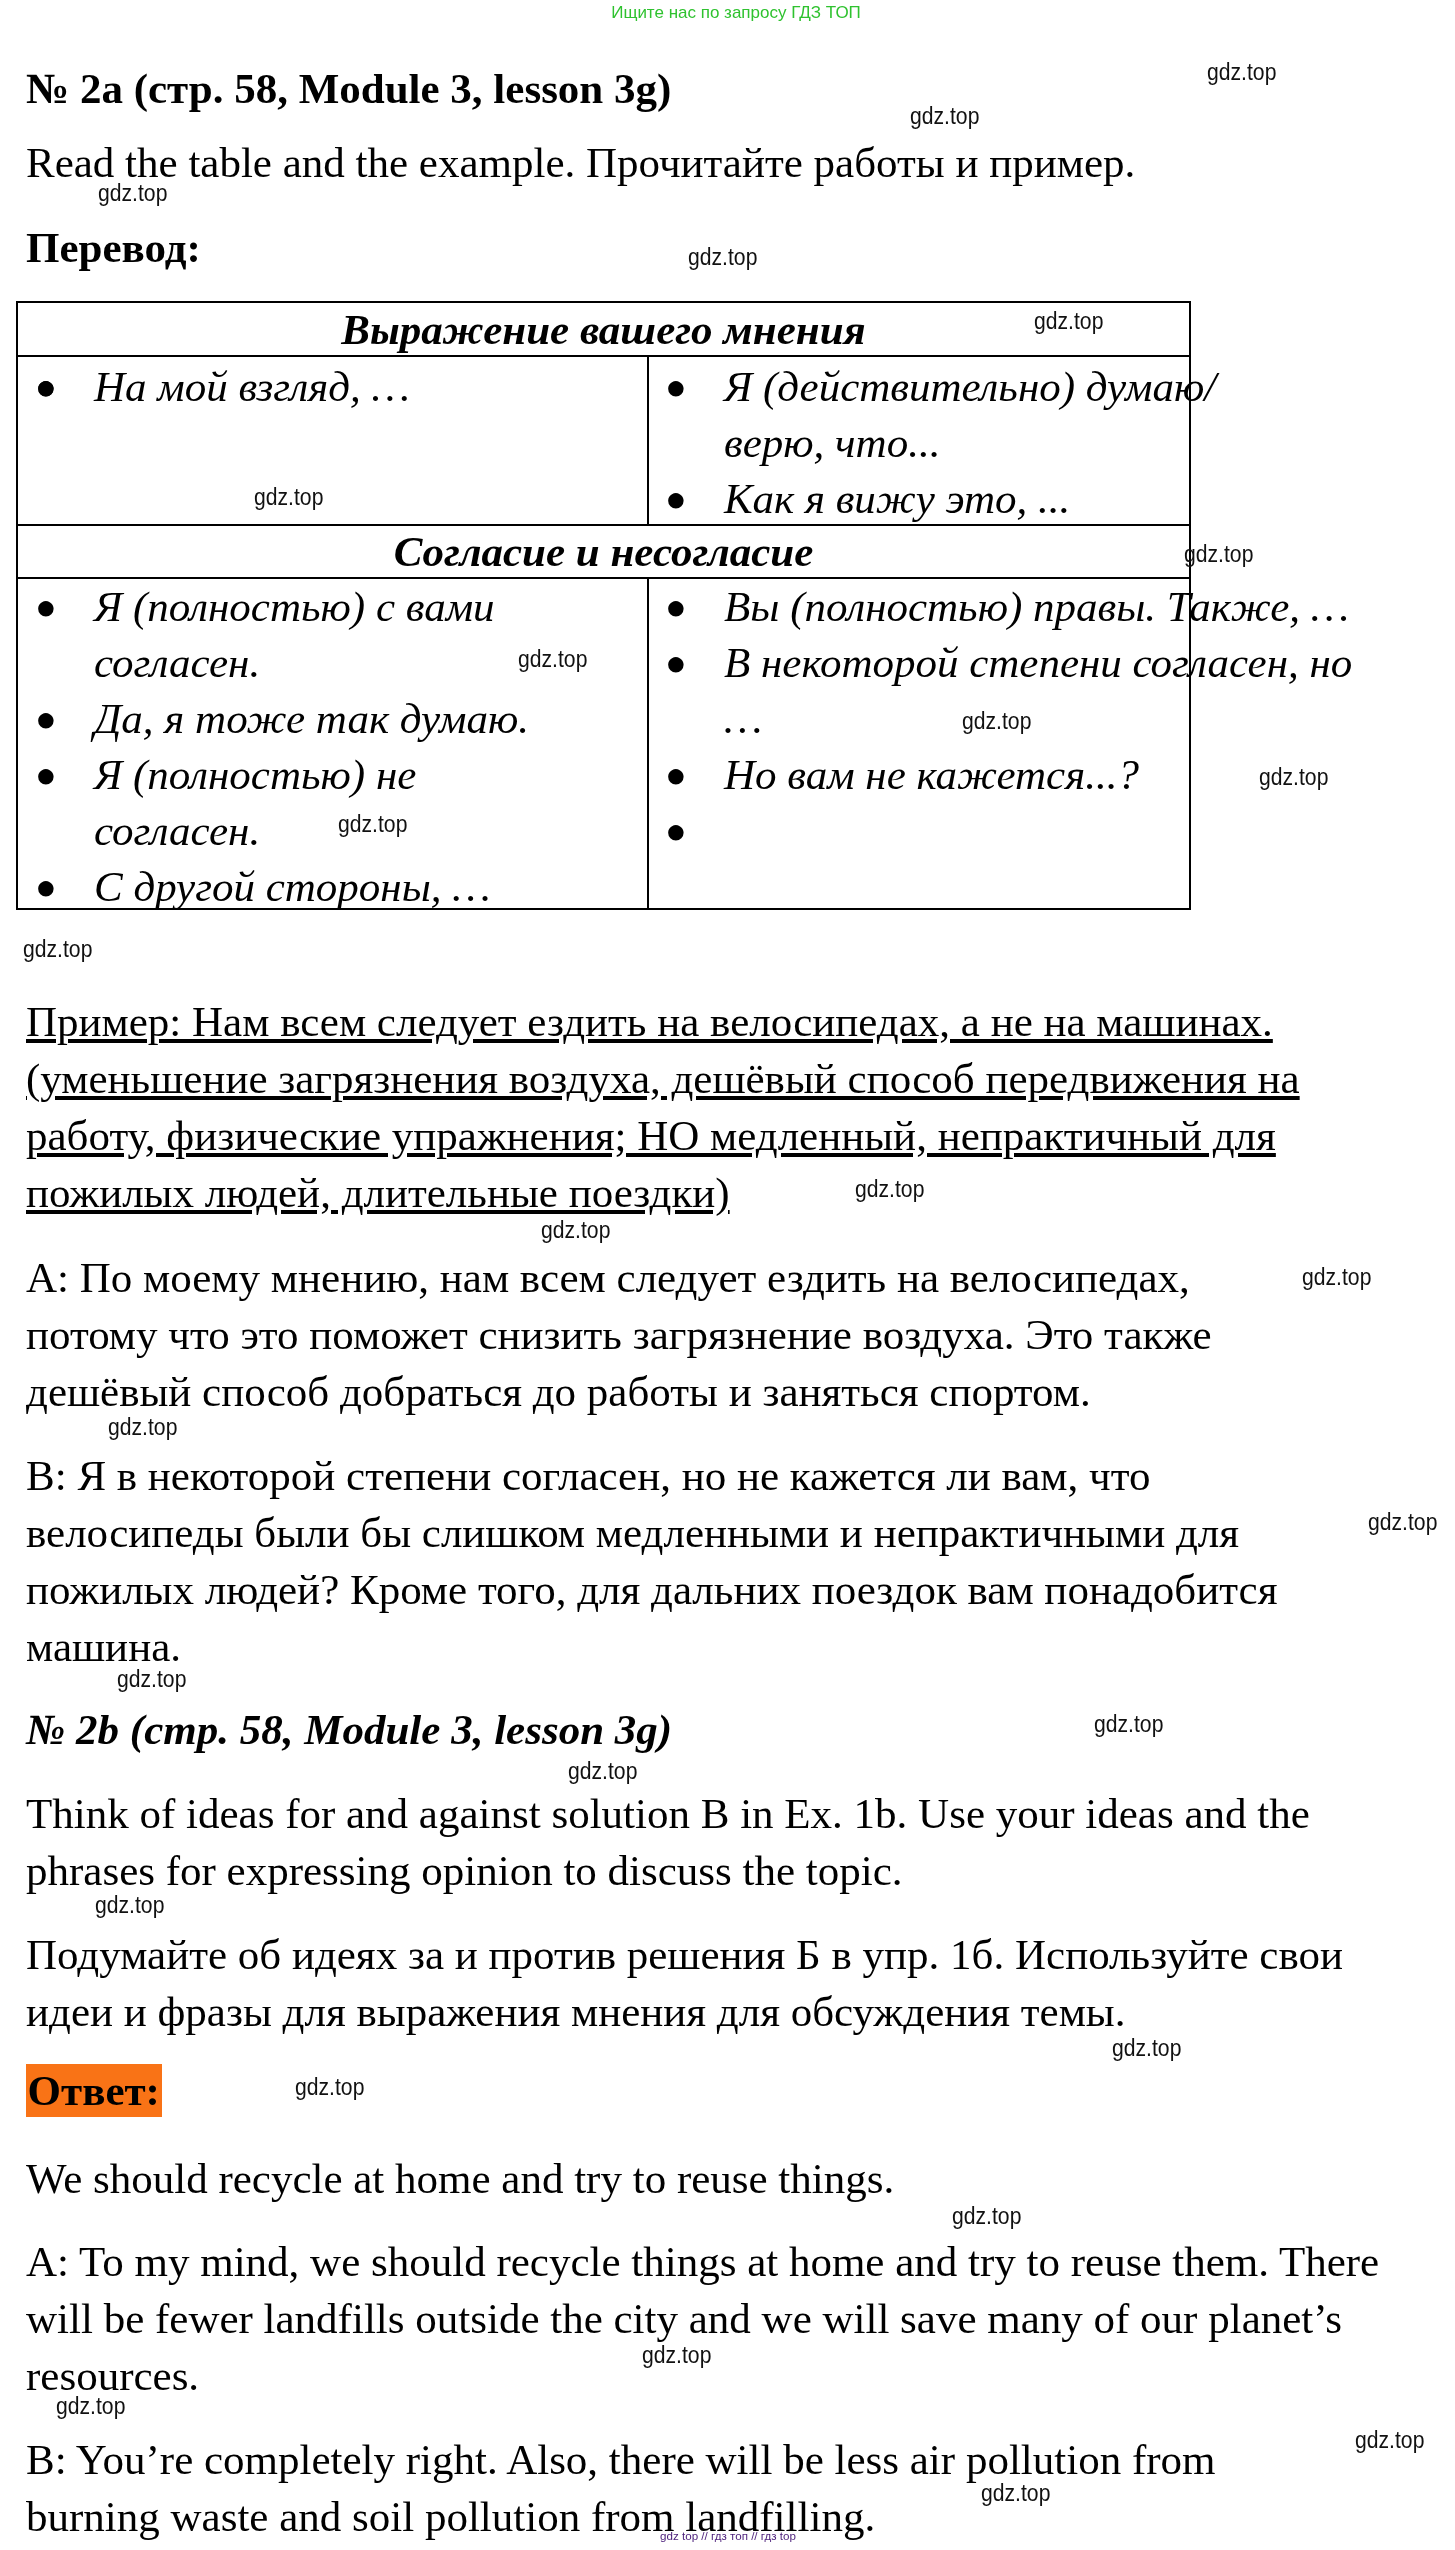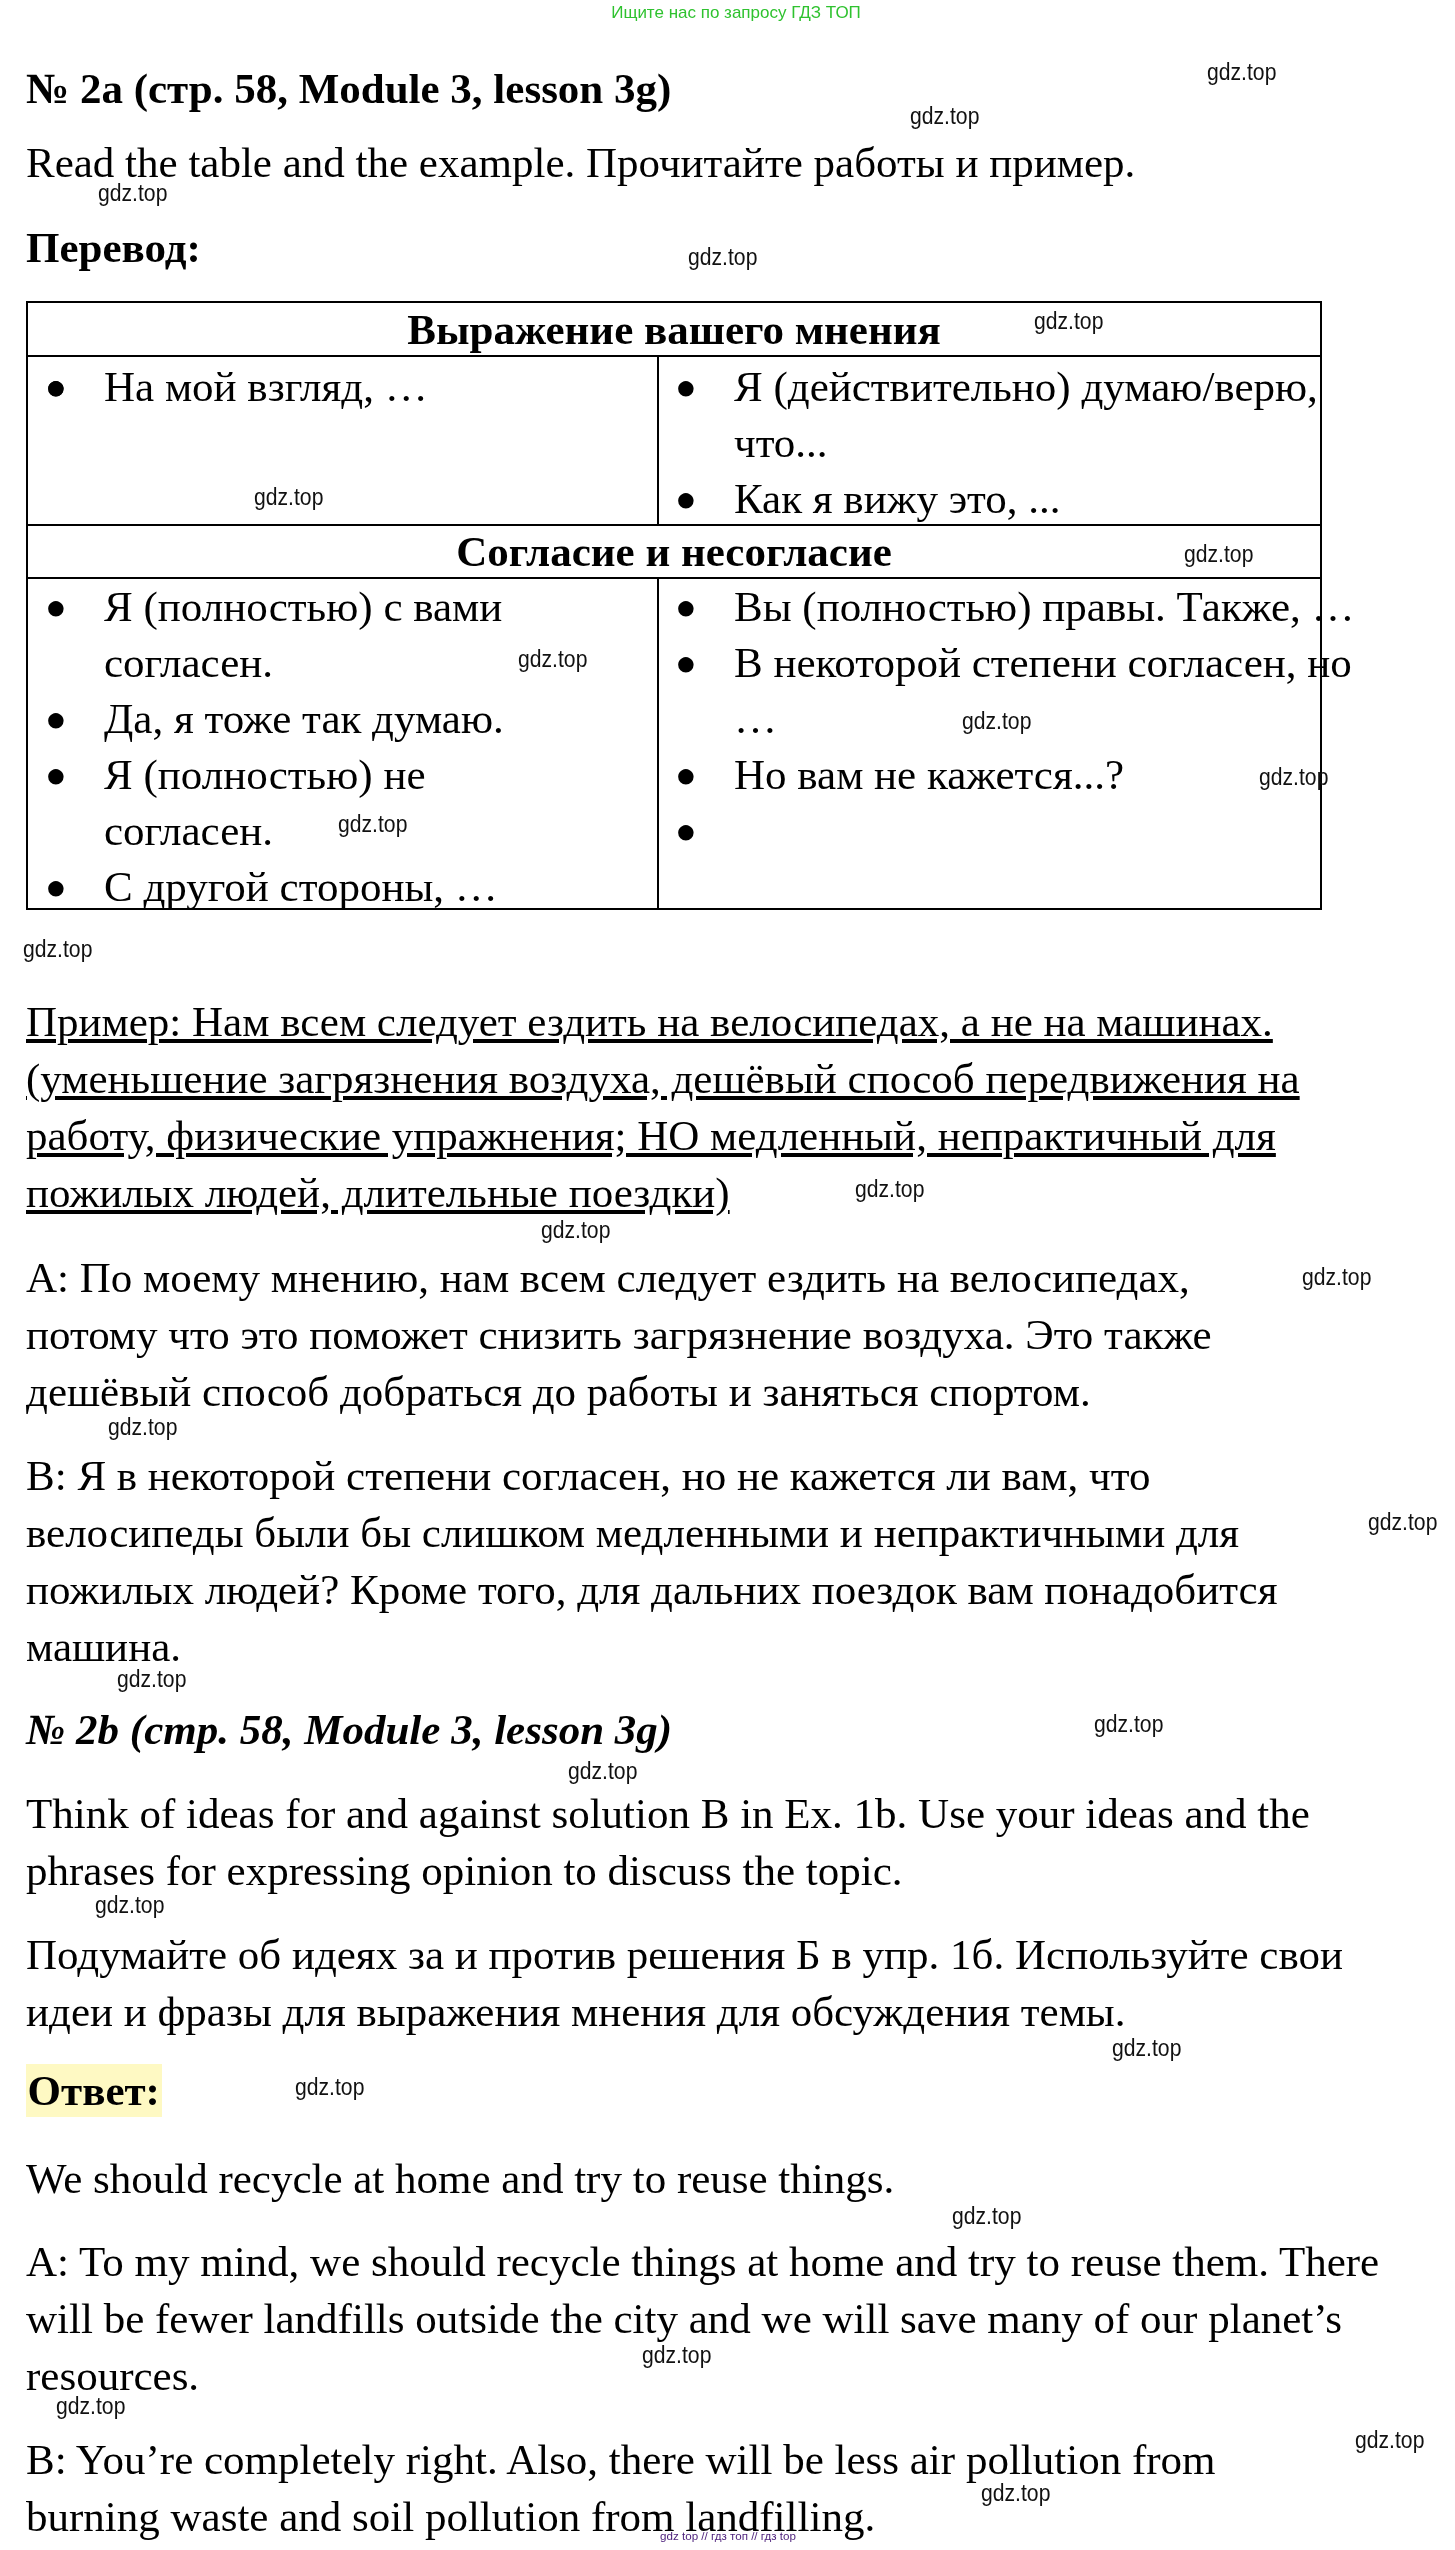--- a/index.html
+++ b/index.html
@@ -8,25 +8,25 @@
   .abs { position: absolute; white-space: nowrap; }
   .banner { top: 3.1px; left: 0; width: 1456px; text-align: center;
             font-family: "Liberation Sans", sans-serif; font-size: 17px; color: #2fc22f; margin-left: 8px; }
   .footer { top: 2529px; left: 0; width: 1456px; text-align: center;
             font-family: "Liberation Sans", sans-serif; font-size: 11.6px; color: #4b1e7a; }
   .wm { position: absolute; font-family: "Liberation Sans", sans-serif; font-size: 23px;
         color: #111; white-space: nowrap; transform: scaleX(0.92); transform-origin: left top; }
   .h { font-weight: bold; font-size: 43px; line-height: 47px; }
   .p { font-size: 43px; line-height: 57px; }
   .block { position: absolute; left: 26px; width: 1397px; }
-  .answer-label { background: #fef9c3; font-weight: bold; font-size: 43px; padding: 3.1px 1.6px; }
+  .answer-label { background: #f97316; font-weight: bold; font-size: 43px; padding: 3.1px 1.6px; }
 
   
-  .tbl { position: absolute; left: 26px; top: 301px; width: 1296px; height: 609px;
-         border: 2.3px solid #000; box-sizing: border-box; }
+  .tbl { position: absolute; left: 16px; top: 301px; width: 1175px; height: 609px;
+         border: 2.3px solid #000; box-sizing: border-box; font-style: italic; }
   .trow-h { position: absolute; left: 0; right: 0; text-align: center; font-weight: bold;
             font-size: 43px; line-height: 50px; }
   .hline { position: absolute; left: 0; right: 0; height: 2.3px; background: #000; }
   .vline { position: absolute; width: 1.6px; background: #000; }
   .cell { position: absolute; font-size: 43px; line-height: 56px; }
   .cell ul { margin: 0; padding: 0; list-style: none; }
   .cell li { position: relative; padding-left: 76px; }
   .cell li .bullet { position: absolute; left: 17px; top: 0; font-size: 36px; }
 </style>
 </head>

